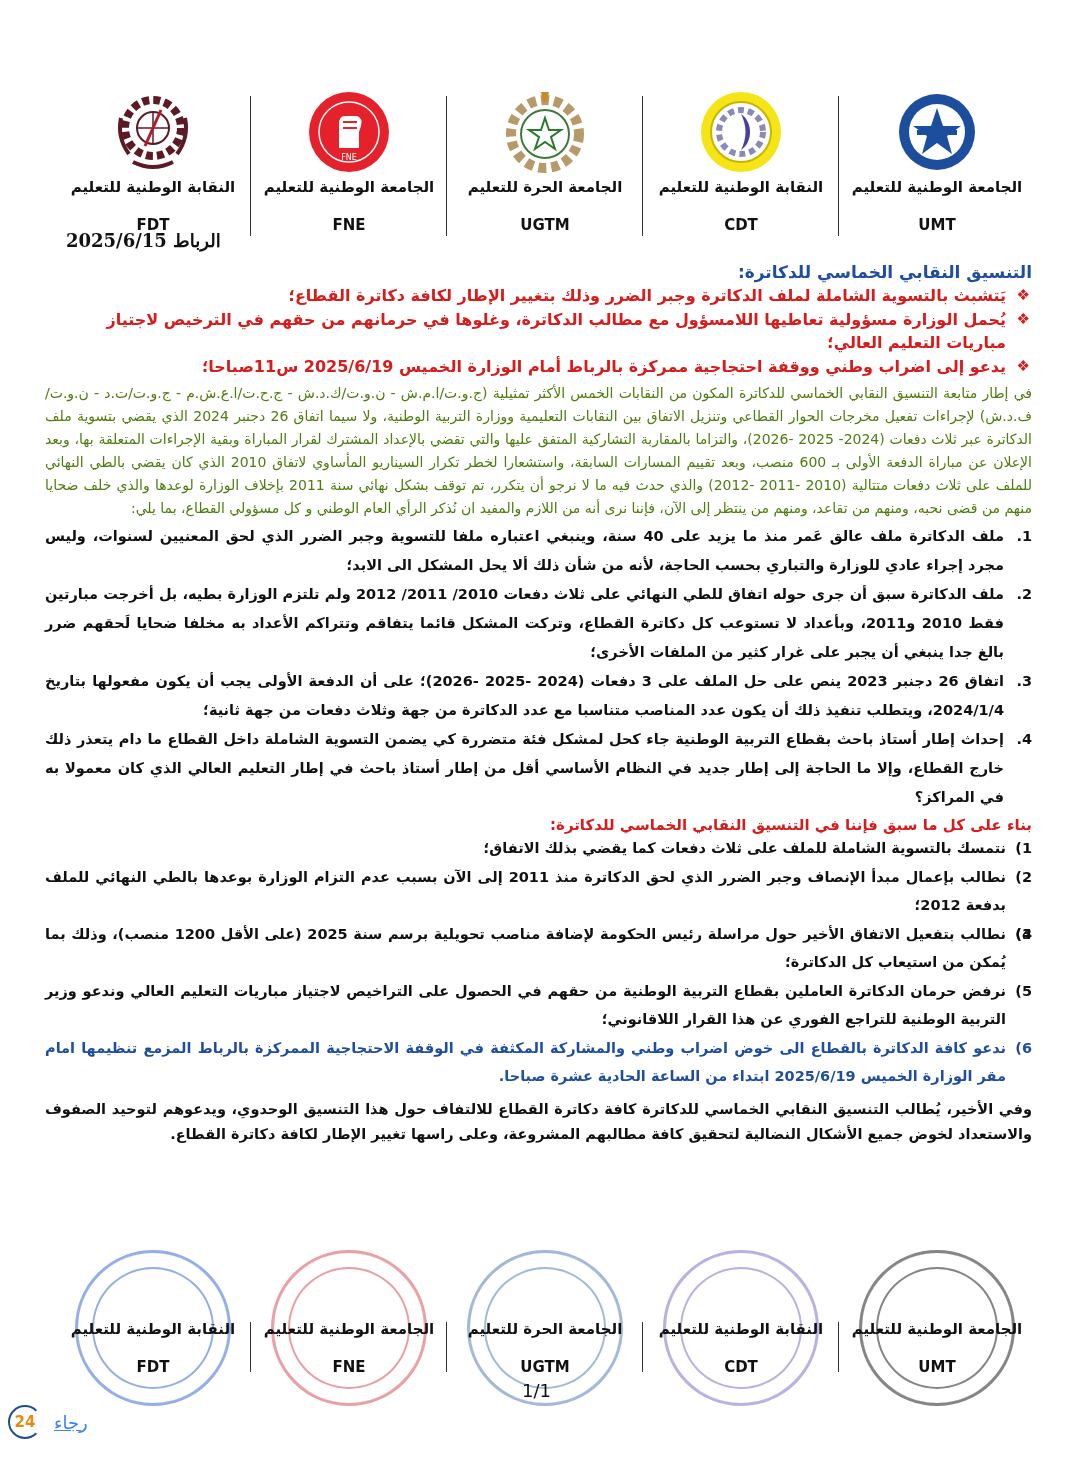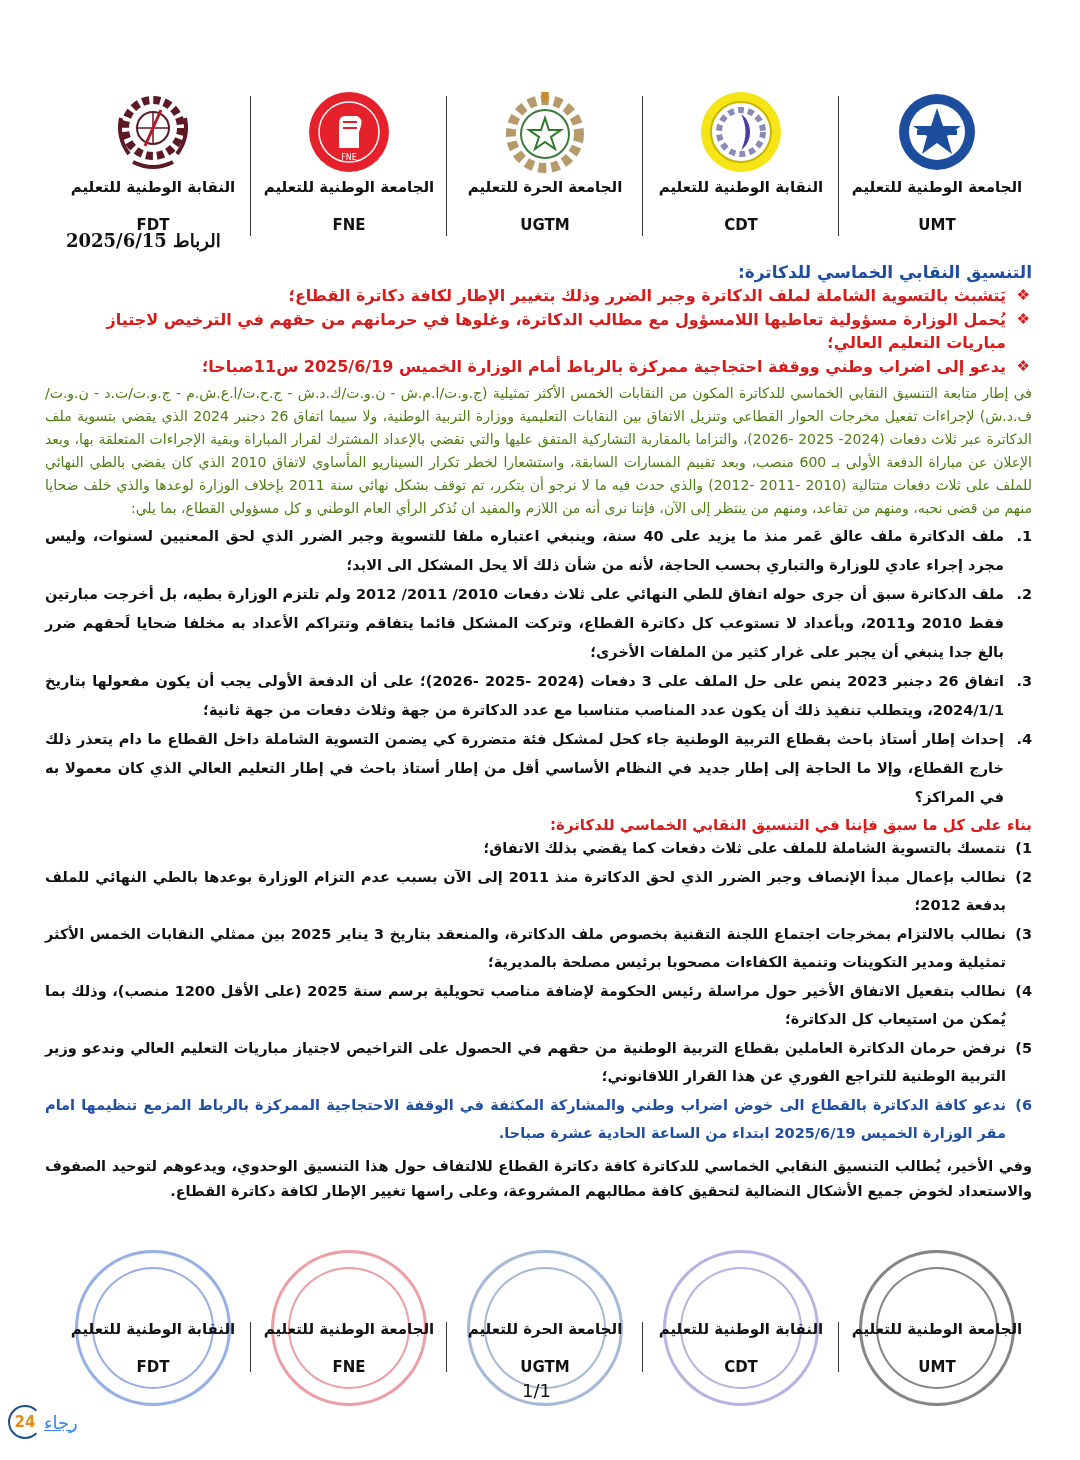--- a/index.html
+++ b/index.html
@@ -39,21 +39,21 @@
 
   
   .footer { position: absolute; top: 1300px; left: 55px; width: 980px; height: 120px; display: flex; flex-direction: row-reverse; }
   .sig { flex: 1; display: flex; flex-direction: column; align-items: center; position: relative; padding-top: 18px; }
   .sig + .sig::after { content: ""; position: absolute; right: 0; top: 22px; height: 50px; border-right: 1.5px solid #333; }
   .stamp { position: absolute; top: -50px; width: 150px; height: 150px; border-radius: 50%; opacity: 0.55; }
   .sig .org-name, .sig .org-abbr { position: relative; z-index: 2; }
 
   .page-num { position: absolute; top: 1380px; left: 522px; font-size: 18px; }
 
-  .watermark { position: absolute; left: 8px; top: 1405px; display: flex; align-items: center; gap: 2px; }
+  .watermark { position: absolute; left: 8px; top: 1405px; display: flex; align-items: center; gap: 12px; }
   .wm-24 { width: 30px; height: 30px; border-radius: 50%; border: 2px solid #1d4e8f; border-right-color: transparent; display: flex; align-items: center; justify-content: center; color: #e38b16; font-weight: bold; font-size: 15px; }
   .wm-text { font-size: 18px; color: #3b82f6; direction: rtl; text-decoration: underline; }
 </style>
 </head>
 <body>
 
 <div class="page">
 
   <div class="header">
     <div class="org">
@@ -130,29 +130,29 @@
       <li><span class="diamond">❖</span><span>يَتشبث بالتسوية الشاملة لملف الدكاترة وجبر الضرر وذلك بتغيير الإطار لكافة دكاترة القطاع؛</span></li>
       <li><span class="diamond">❖</span><span>يُحمل الوزارة مسؤولية تعاطيها اللامسؤول مع مطالب الدكاترة، وغلوها في حرمانهم من حقهم في الترخيص لاجتياز مباريات التعليم العالي؛</span></li>
       <li><span class="diamond">❖</span><span>يدعو إلى اضراب وطني ووقفة احتجاجية ممركزة بالرباط أمام الوزارة الخميس 2025/6/19 س11صباحا؛</span></li>
     </ul>
 
     <p class="para">في إطار متابعة التنسيق النقابي الخماسي للدكاترة المكون من النقابات الخمس الأكثر تمثيلية (ج.و.ت/ا.م.ش - ن.و.ت/ك.د.ش - ج.ح.ت/ا.ع.ش.م - ج.و.ت/ت.د - ن.و.ت/ف.د.ش) لإجراءات تفعيل مخرجات الحوار القطاعي وتنزيل الاتفاق بين النقابات التعليمية ووزارة التربية الوطنية، ولا سيما اتفاق 26 دجنبر 2024 الذي يقضي بتسوية ملف الدكاترة عبر ثلاث دفعات (2024- 2025 -2026)، والتزاما بالمقاربة التشاركية المتفق عليها والتي تقضي بالإعداد المشترك لقرار المباراة وبقية الإجراءات المتعلقة بها، وبعد الإعلان عن مباراة الدفعة الأولى بـ 600 منصب، وبعد تقييم المسارات السابقة، واستشعارا لخطر تكرار السيناريو المأساوي لاتفاق 2010 الذي كان يقضي بالطي النهائي للملف على ثلاث دفعات متتالية (2010 -2011 -2012) والذي حدث فيه ما لا نرجو أن يتكرر، تم توقف بشكل نهائي سنة 2011 بإخلاف الوزارة لوعدها والذي خلف ضحايا منهم من قضى نحبه، ومنهم من تقاعد، ومنهم من ينتظر إلى الآن، فإننا نرى أنه من اللازم والمفيد ان نُذكر الرأي العام الوطني و كل مسؤولي القطاع، بما يلي:</p>
 
     <ol class="numbered">
       <li><span class="num">1.</span><span>ملف الدكاترة ملف عالق عَمر منذ ما يزيد على 40 سنة، وينبغي اعتباره ملفا للتسوية وجبر الضرر الذي لحق المعنيين لسنوات، وليس مجرد إجراء عادي للوزارة والتباري بحسب الحاجة، لأنه من شأن ذلك ألا يحل المشكل الى الابد؛</span></li>
       <li><span class="num">2.</span><span>ملف الدكاترة سبق أن جرى حوله اتفاق للطي النهائي على ثلاث دفعات 2010/ 2011/ 2012 ولم تلتزم الوزارة بطيه، بل أخرجت مبارتين فقط 2010 و2011، وبأعداد لا تستوعب كل دكاترة القطاع، وتركت المشكل قائما يتفاقم وتتراكم الأعداد به مخلفا ضحايا لَحقهم ضرر بالغ جدا ينبغي أن يجبر على غرار كثير من الملفات الأخرى؛</span></li>
-      <li><span class="num">3.</span><span>اتفاق 26 دجنبر 2023 ينص على حل الملف على 3 دفعات (2024 -2025 -2026)؛ على أن الدفعة الأولى يجب أن يكون مفعولها بتاريخ 2024/1/1، ويتطلب تنفيذ ذلك أن يكون عدد المناصب متناسبا مع عدد الدكاترة من جهة وثلاث دفعات من جهة ثانية؛</span></li>
+      <li><span class="num">3.</span><span>اتفاق 26 دجنبر 2023 ينص على حل الملف على 3 دفعات (2024 -2025 -2026)؛ على أن الدفعة الأولى يجب أن يكون مفعولها بتاريخ 2024/1/4، ويتطلب تنفيذ ذلك أن يكون عدد المناصب متناسبا مع عدد الدكاترة من جهة وثلاث دفعات من جهة ثانية؛</span></li>
       <li><span class="num">4.</span><span>إحداث إطار أستاذ باحث بقطاع التربية الوطنية جاء كحل لمشكل فئة متضررة كي يضمن التسوية الشاملة داخل القطاع ما دام يتعذر ذلك خارج القطاع، وإلا ما الحاجة إلى إطار جديد في النظام الأساسي أقل من إطار أستاذ باحث في إطار التعليم العالي الذي كان معمولا به في المراكز؟</span></li>
     </ol>
 
     <div class="resolve-heading">بناء على كل ما سبق فإننا في التنسيق النقابي الخماسي للدكاترة:</div>
     <ol class="demands">
       <li><span class="num">1)</span><span>نتمسك بالتسوية الشاملة للملف على ثلاث دفعات كما يقضي بذلك الاتفاق؛</span></li>
       <li><span class="num">2)</span><span>نطالب بإعمال مبدأ الإنصاف وجبر الضرر الذي لحق الدكاترة منذ 2011 إلى الآن بسبب عدم التزام الوزارة بوعدها بالطي النهائي للملف بدفعة 2012؛</span></li>
-      <li><span class="num">3)</span><span>نطالب بالالتزام بمخرجات اجتماع اللجنة التقنية بخصوص ملف الدكاترة، والمنعقد بتاريخ 3 يناير 2025 بين ممثلي النقابات الخمس الأكثر تمثيلية ومدير التكوينات وتنمية الكفاءات مصحوبا برئيس مصلحة بالمديرية؛</span></li>
+      <li><span class="num">3)</span></li>
       <li><span class="num">4)</span><span>نطالب بتفعيل الاتفاق الأخير حول مراسلة رئيس الحكومة لإضافة مناصب تحويلية برسم سنة 2025 (على الأقل 1200 منصب)، وذلك بما يُمكن من استيعاب كل الدكاترة؛</span></li>
       <li><span class="num">5)</span><span>نرفض حرمان الدكاترة العاملين بقطاع التربية الوطنية من حقهم في الحصول على التراخيص لاجتياز مباريات التعليم العالي وندعو وزير التربية الوطنية للتراجع الفوري عن هذا القرار اللاقانوني؛</span></li>
       <li class="blue"><span class="num">6)</span><span>ندعو كافة الدكاترة بالقطاع الى خوض اضراب وطني والمشاركة المكثفة في الوقفة الاحتجاجية الممركزة بالرباط المزمع تنظيمها امام مقر الوزارة الخميس 2025/6/19 ابتداء من الساعة الحادية عشرة صباحا.</span></li>
     </ol>
 
     <div class="closing">وفي الأخير، يُطالب التنسيق النقابي الخماسي للدكاترة كافة دكاترة القطاع للالتفاف حول هذا التنسيق الوحدوي، ويدعوهم لتوحيد الصفوف والاستعداد لخوض جميع الأشكال النضالية لتحقيق كافة مطالبهم المشروعة، وعلى راسها تغيير الإطار لكافة دكاترة القطاع.</div>
   </div>
 
   <div class="footer">
     <div class="sig">

